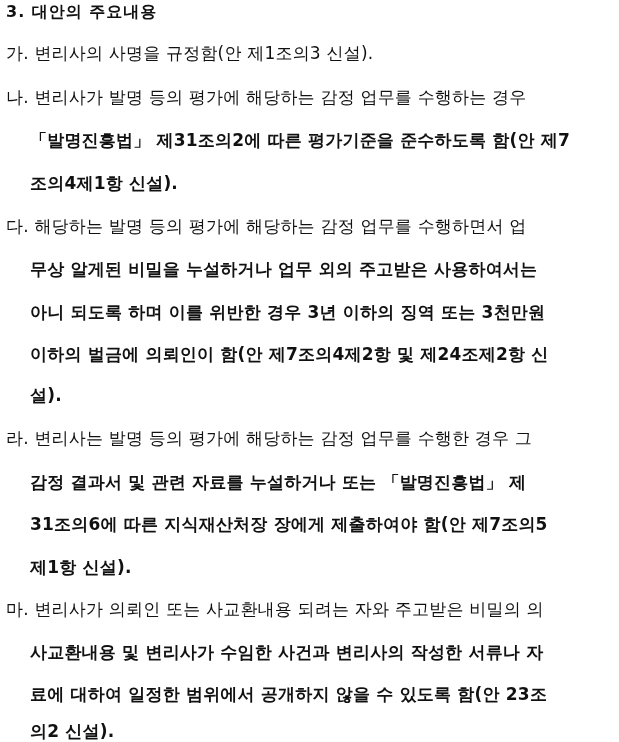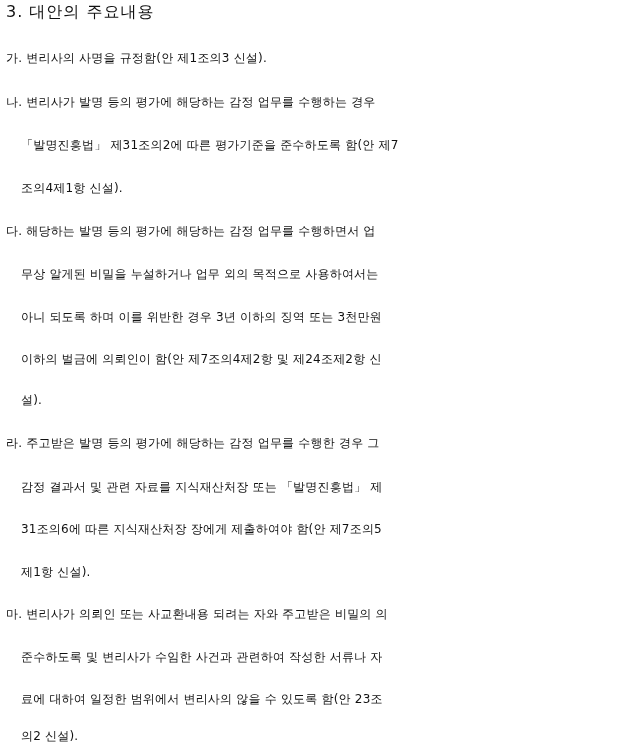--- a/index.html
+++ b/index.html
@@ -1,43 +1,43 @@
 <!DOCTYPE html>
 <html><head>
 <meta charset="utf-8">
 <style>
   html, body { margin: 0; padding: 0; background: #ffffff; }
   body { width: 619px; height: 742px; overflow: hidden; position: relative;
          font-family: "DejaVu Sans", sans-serif; color: #111; }
   .doc { position: absolute; left: 0; top: 0; width: 619px; }
-  .heading { position: absolute; left: 6px; top: 2px; font-size: 16px; font-weight: normal; letter-spacing: 1px; white-space: nowrap; text-align: right; }
-  .line { position: absolute; font-size: 12px; white-space: nowrap; letter-spacing: 0.2px; margin-top: 8px; }
+  .heading { position: absolute; left: 6px; top: 2px; font-size: 16px; font-weight: bold; letter-spacing: 1px; white-space: nowrap; text-align: right; }
+  .line { position: absolute; font-size: 17px; white-space: nowrap; letter-spacing: 0.2px; }
   .first { left: 6px; }
-  .cont { left: 21px; }
+  .cont { left: 30px; font-weight: bold; }
 </style>
 </head>
 <body>
 
 <div class="doc">
   <div class="heading">3. 대안의 주요내용</div>
 
   <div class="line first" style="top:42px">가. 변리사의 사명을 규정함(안 제1조의3 신설).</div>
 
   <div class="line first" style="top:86px">나. 변리사가 발명 등의 평가에 해당하는 감정 업무를 수행하는 경우</div>
   <div class="line cont" style="top:129px">「발명진흥법」 제31조의2에 따른 평가기준을 준수하도록 함(안 제7</div>
   <div class="line cont" style="top:172px">조의4제1항 신설).</div>
 
   <div class="line first" style="top:215px">다. 해당하는 발명 등의 평가에 해당하는 감정 업무를 수행하면서 업</div>
-  <div class="line cont" style="top:258px">무상 알게된 비밀을 누설하거나 업무 외의 목적으로 사용하여서는</div>
+  <div class="line cont" style="top:258px">무상 알게된 비밀을 누설하거나 업무 외의 주고받은 사용하여서는</div>
   <div class="line cont" style="top:301px">아니 되도록 하며 이를 위반한 경우 3년 이하의 징역 또는 3천만원</div>
   <div class="line cont" style="top:343px">이하의 벌금에 의뢰인이 함(안 제7조의4제2항 및 제24조제2항 신</div>
   <div class="line cont" style="top:384px">설).</div>
 
-  <div class="line first" style="top:427px">라. 주고받은 발명 등의 평가에 해당하는 감정 업무를 수행한 경우 그</div>
-  <div class="line cont" style="top:471px">감정 결과서 및 관련 자료를 지식재산처장 또는 「발명진흥법」 제</div>
+  <div class="line first" style="top:427px">라. 변리사는 발명 등의 평가에 해당하는 감정 업무를 수행한 경우 그</div>
+  <div class="line cont" style="top:471px">감정 결과서 및 관련 자료를 누설하거나 또는 「발명진흥법」 제</div>
   <div class="line cont" style="top:513px">31조의6에 따른 지식재산처장 장에게 제출하여야 함(안 제7조의5</div>
   <div class="line cont" style="top:556px">제1항 신설).</div>
 
   <div class="line first" style="top:598px">마. 변리사가 의뢰인 또는 사교환내용 되려는 자와 주고받은 비밀의 의</div>
-  <div class="line cont" style="top:641px">준수하도록 및 변리사가 수임한 사건과 관련하여 작성한 서류나 자</div>
-  <div class="line cont" style="top:683px">료에 대하여 일정한 범위에서 변리사의 않을 수 있도록 함(안 23조</div>
+  <div class="line cont" style="top:641px">사교환내용 및 변리사가 수임한 사건과 변리사의 작성한 서류나 자</div>
+  <div class="line cont" style="top:683px">료에 대하여 일정한 범위에서 공개하지 않을 수 있도록 함(안 23조</div>
   <div class="line cont" style="top:720px">의2 신설).</div>
 </div>
 
 </body></html>

